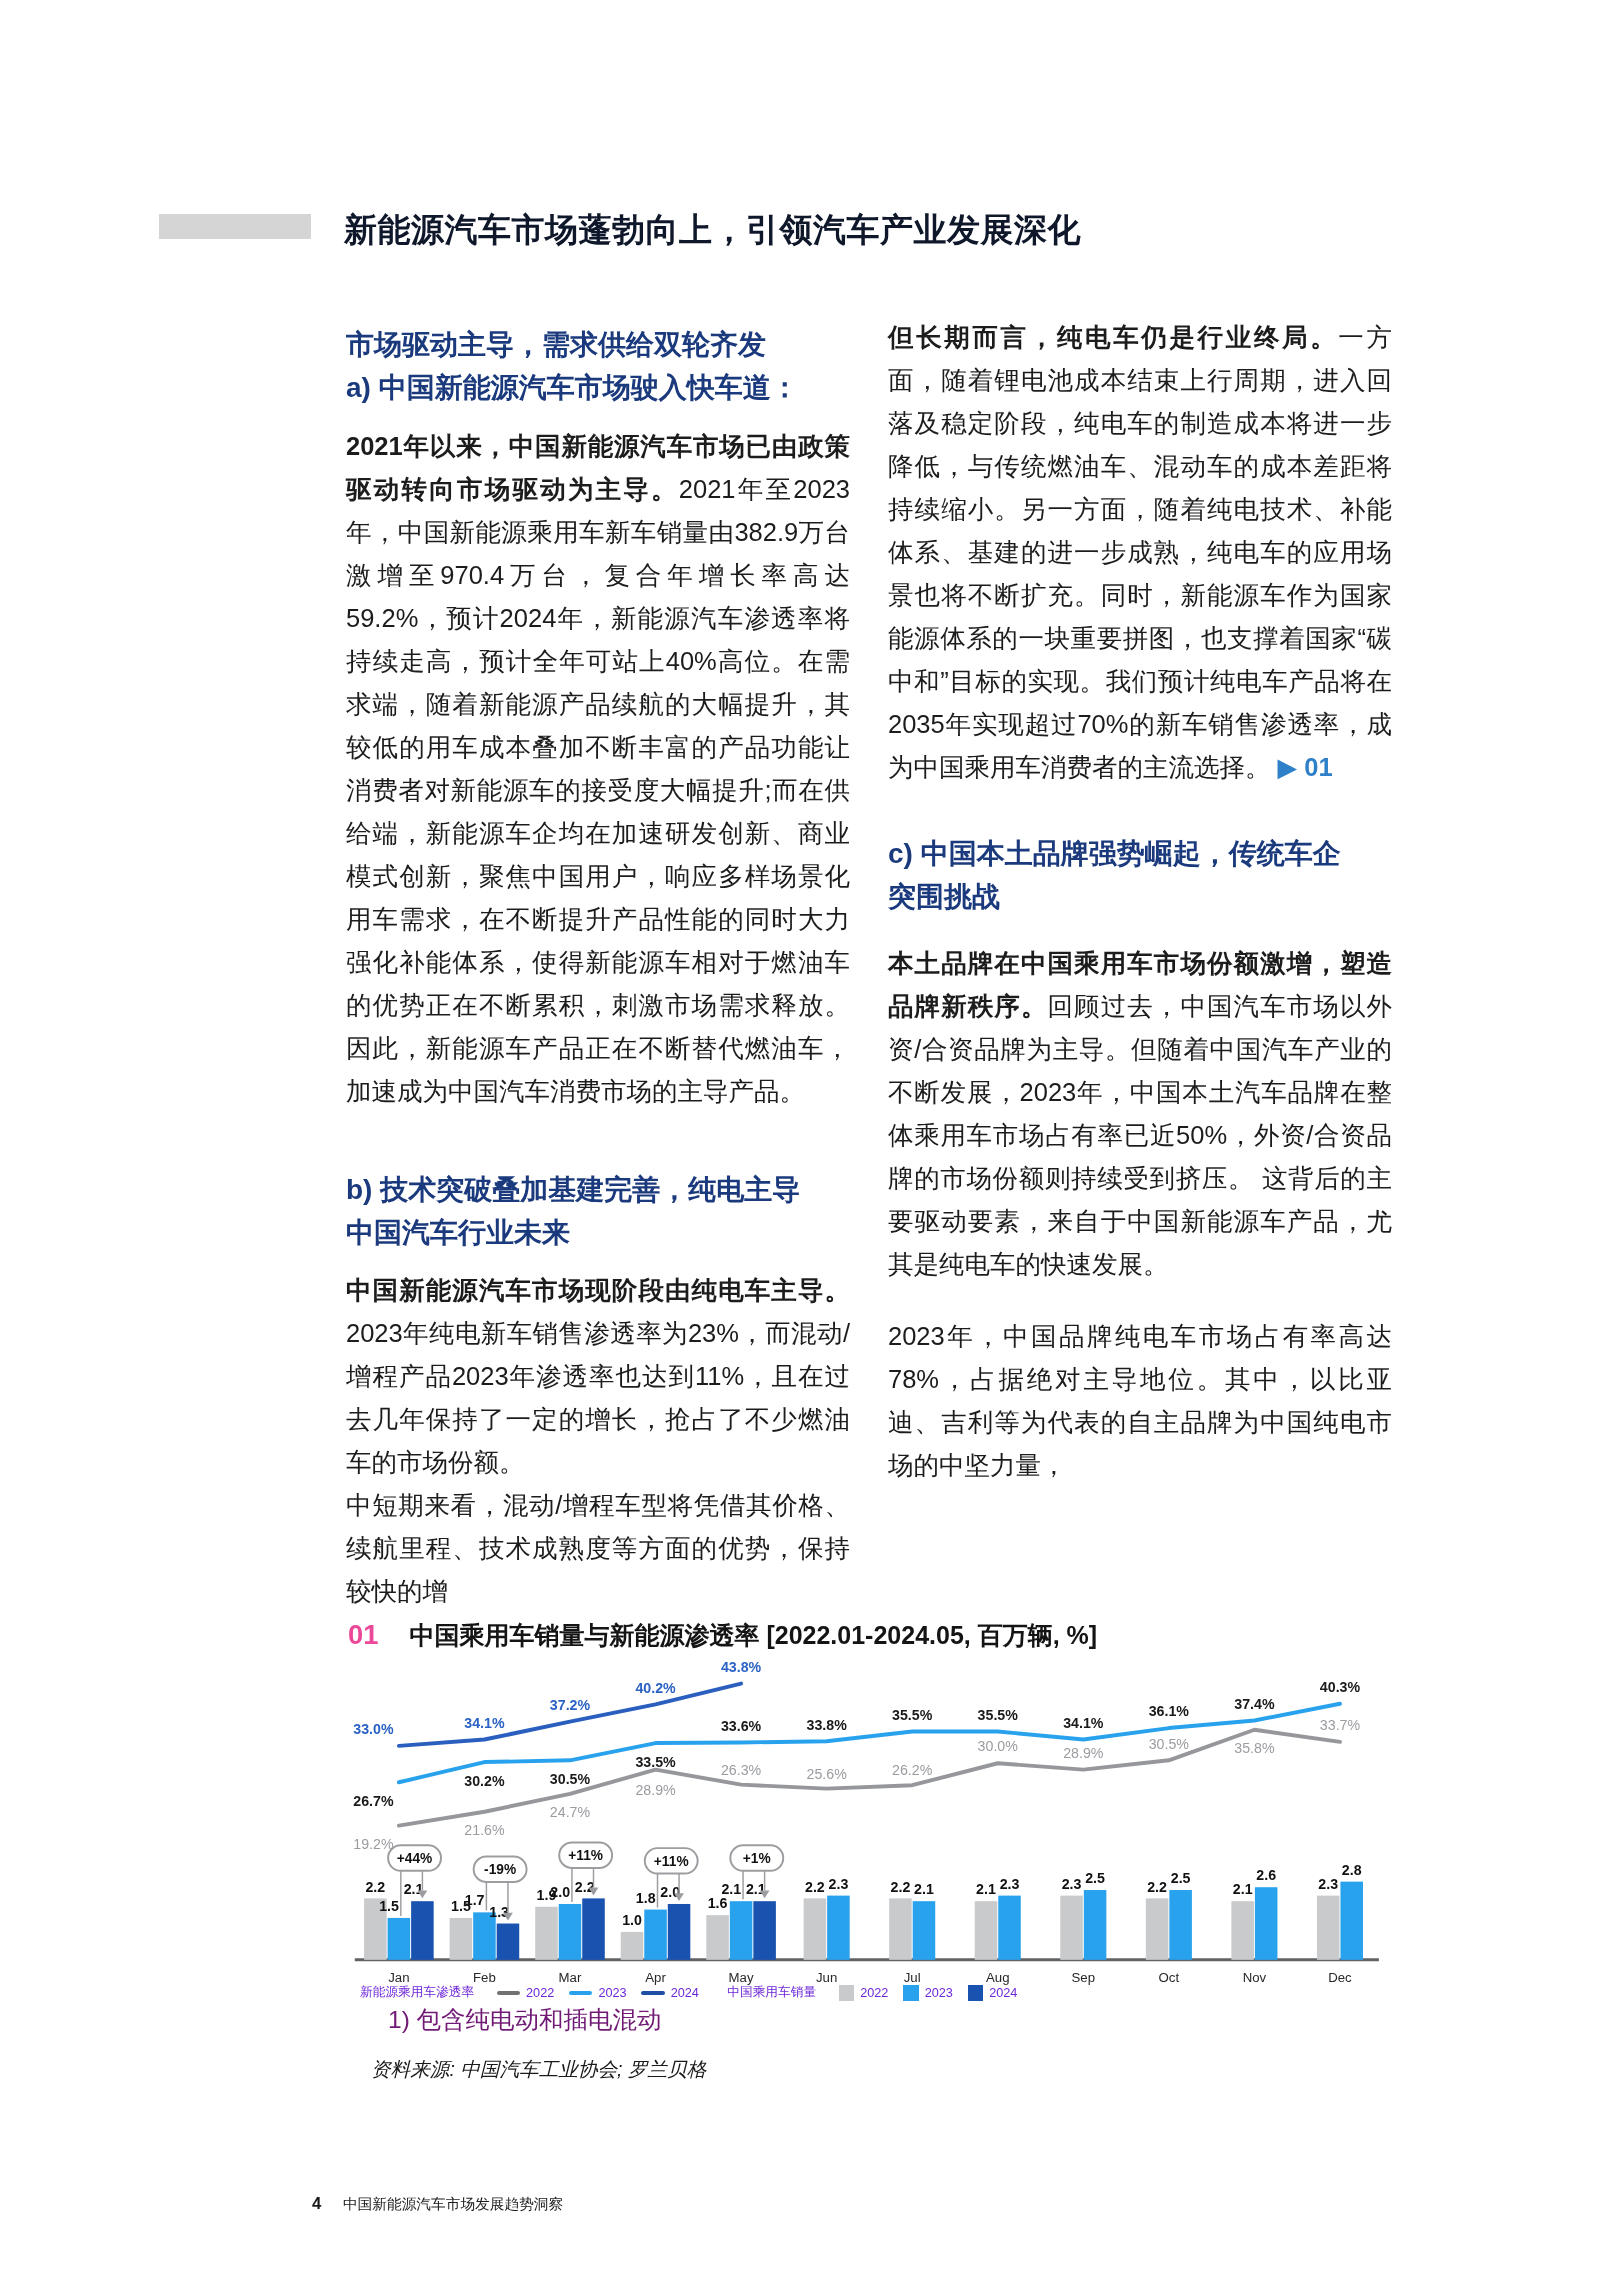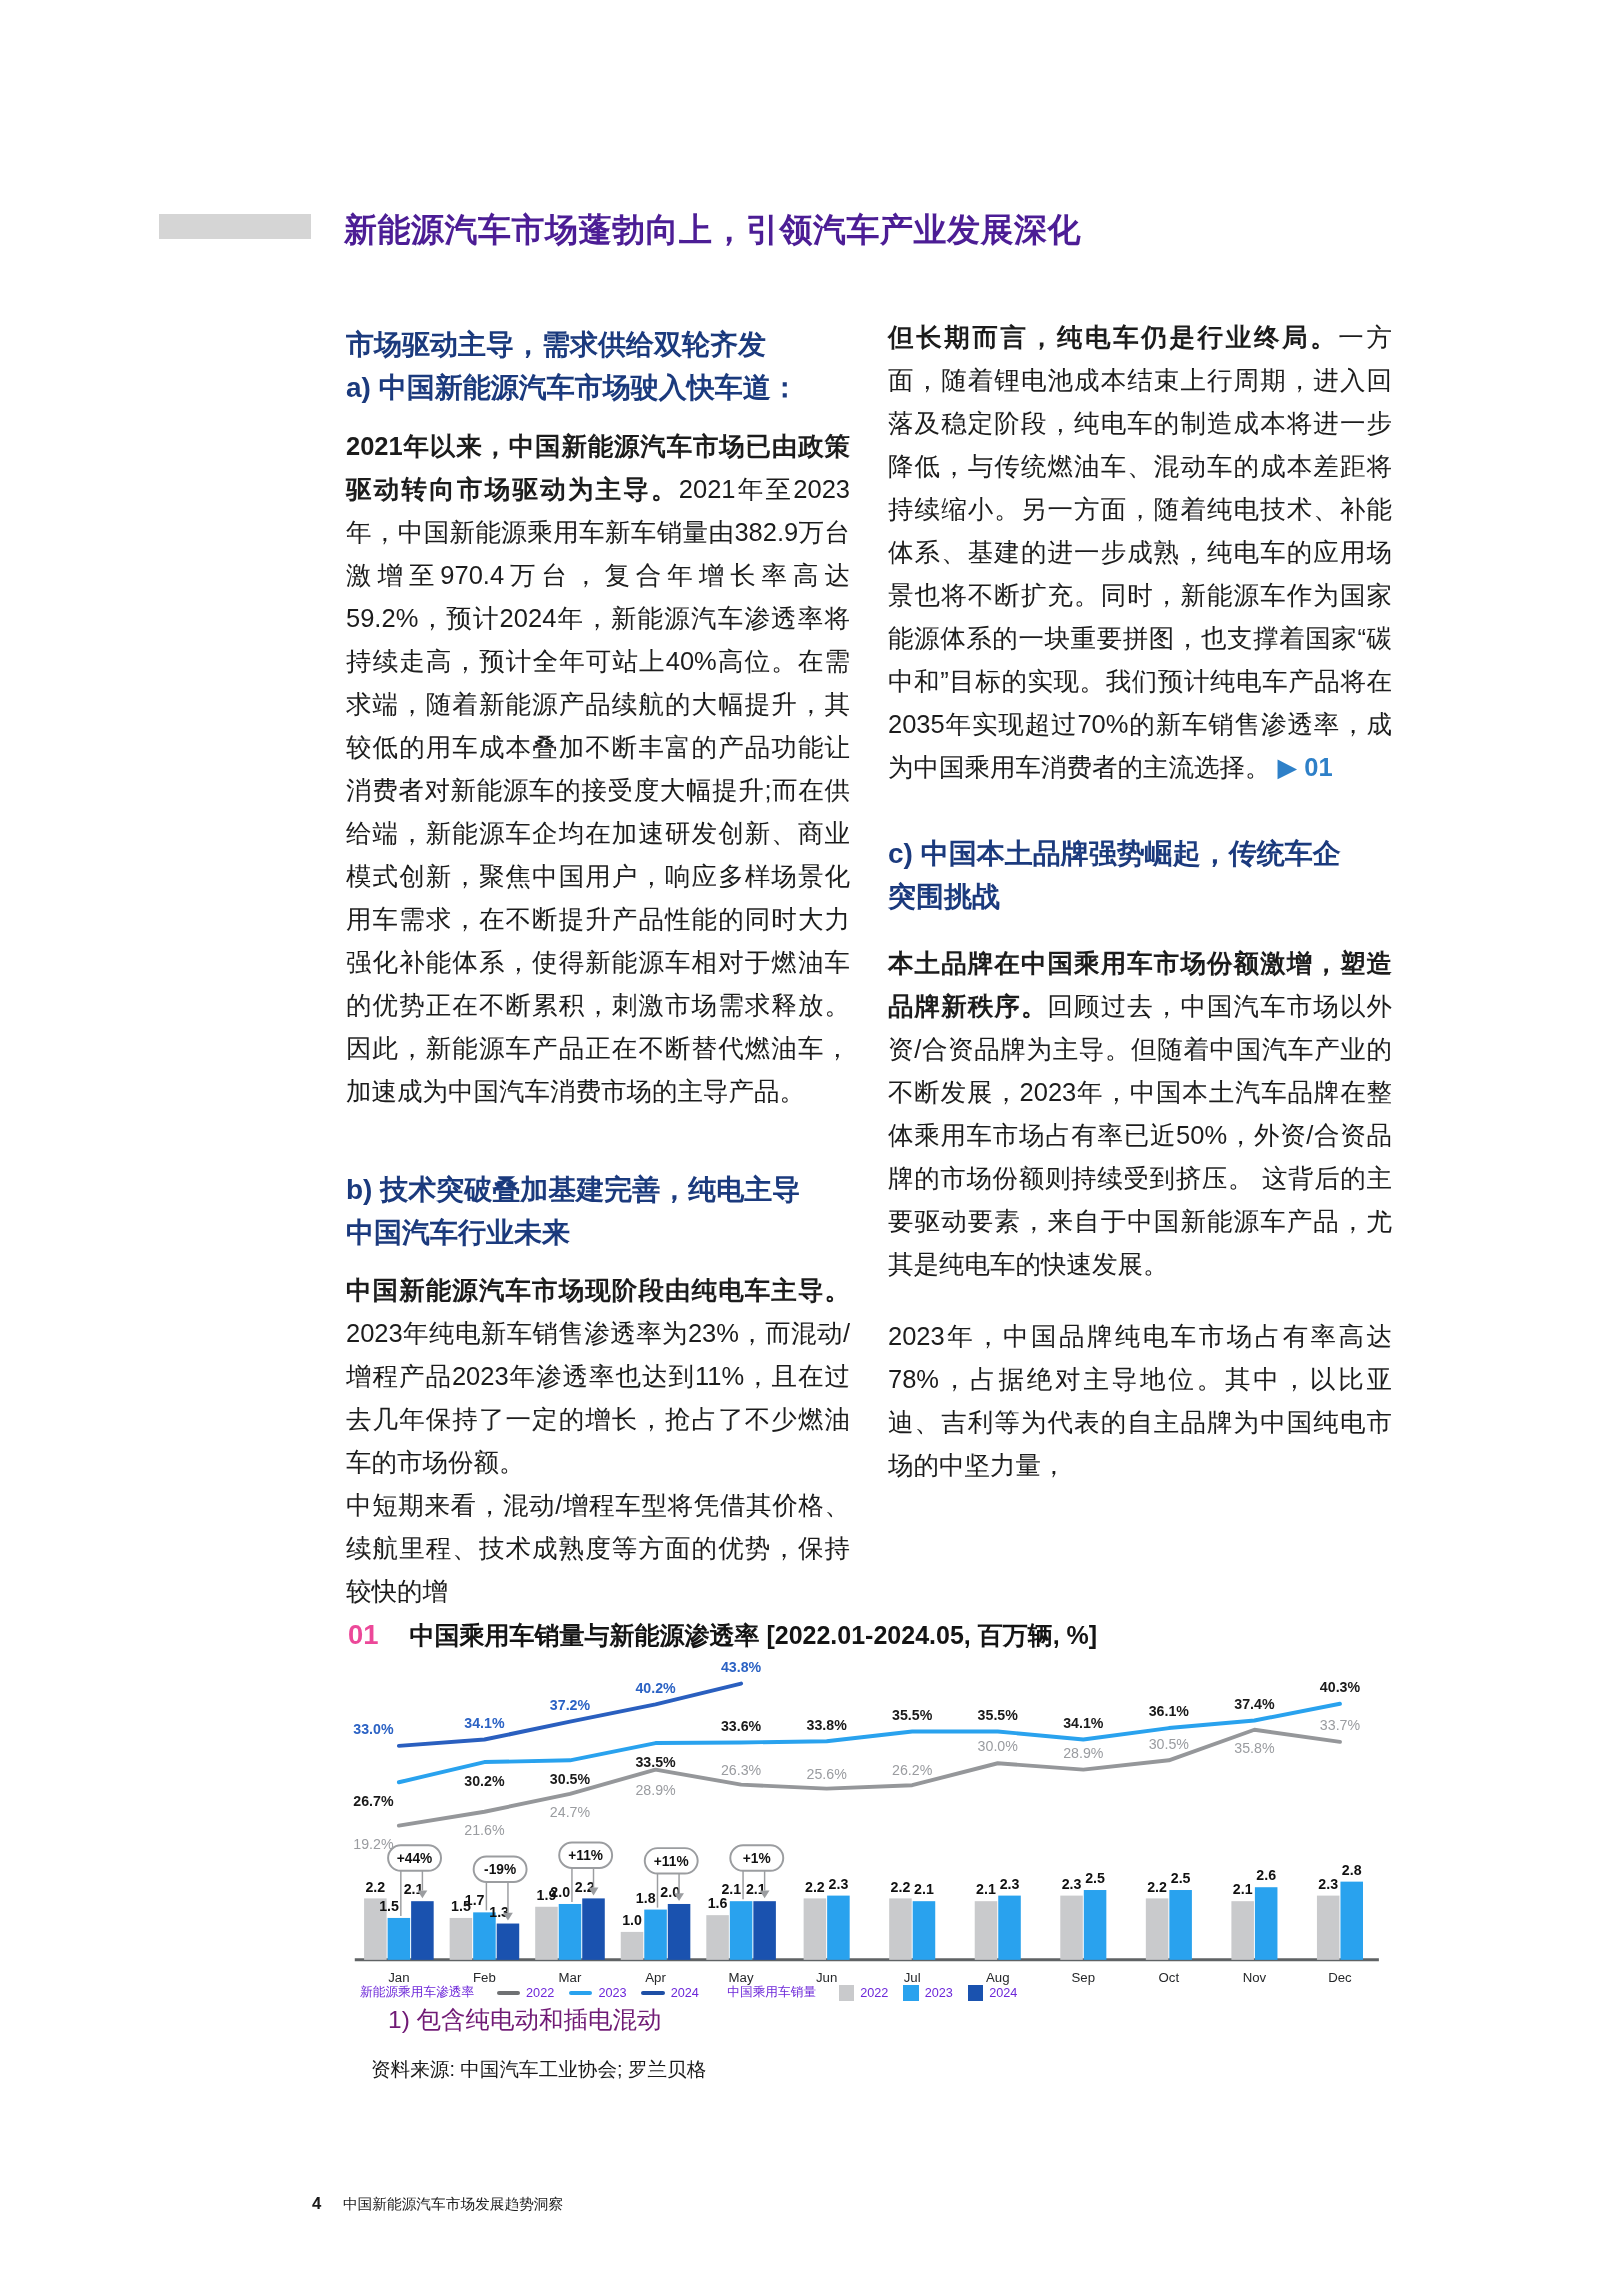--- a/index.html
+++ b/index.html
@@ -1,21 +1,21 @@
 <!DOCTYPE html>
 <html><head>
 <meta charset="utf-8">
 <style>
   html,body{margin:0;padding:0;background:#e8e8e8;}
   .page{position:relative;width:1621px;height:2293px;background:#ffffff;overflow:hidden;
         font-family:"Liberation Sans","DejaVu Sans",sans-serif;color:#1c1c1c;}
   
   .kicker-bar{position:absolute;left:159px;top:214px;width:152px;height:24.5px;background:#D5D5D5;}
   .page-title{position:absolute;left:344px;top:208px;margin:0;font-size:33px;line-height:43px;
-        font-weight:700;color:#4c1d95;letter-spacing:0.5px;}
+        font-weight:700;color:#0f172a;letter-spacing:0.5px;}
   
   .col{position:absolute;width:504px;font-size:25.5px;line-height:43px;text-align:justify;}
   .col-left{left:346px;top:323px;}
   .col-right{left:888px;top:316px;}
   .sec-heading{margin:0 0 15.7px 0;font-size:28px;line-height:43px;font-weight:700;color:#1B3A7D;text-align:left;}
   .col p{margin:0 0 35px 0;}
   .col p.mb0{margin-bottom:0;}
   .col p.mb56{margin-bottom:55px;}
   .col p.mb44{margin-bottom:43px;}
   .col p.mb30{margin-bottom:29px;}
@@ -31,21 +31,21 @@
           font-size:12.7px;color:#6d28d9;height:25.5px;}
   .lg-label{margin-right:7.8px;}
   .lg-label2{margin-left:13.7px;}
   .lg-item{display:flex;align-items:center;gap:5.9px;}
   .lg-item em{font-style:normal;}
   .dash{display:inline-block;width:23.5px;height:3.9px;border-radius:2px;}
   .d22{background:#6F7173;} .d23{background:#29A2EE;} .d24{background:#1E4FA5;}
   .box{display:inline-block;width:15.7px;height:15.7px;}
   .b22{background:#C9CACC;} .b23{background:#29A2EE;} .b24{background:#1A52AF;}
   .footnote{position:absolute;left:388px;top:2003px;font-size:24.5px;color:#701a75;}
-  .source{position:absolute;left:371px;top:2056px;font-size:19.6px;color:#1a1a1a;}
+  .source{position:absolute;left:371px;top:2056px;font-size:19.6px;color:#1a1a1a;font-style:italic;}
   
   .footer{position:absolute;left:312px;top:2194px;display:flex;align-items:baseline;gap:21.6px;
           font-size:14.7px;color:#1a1a1a;}
   .footer .pn{font-size:16.7px;font-weight:700;}
 </style>
 </head>
 <body>
 
 <div class="page">
 

